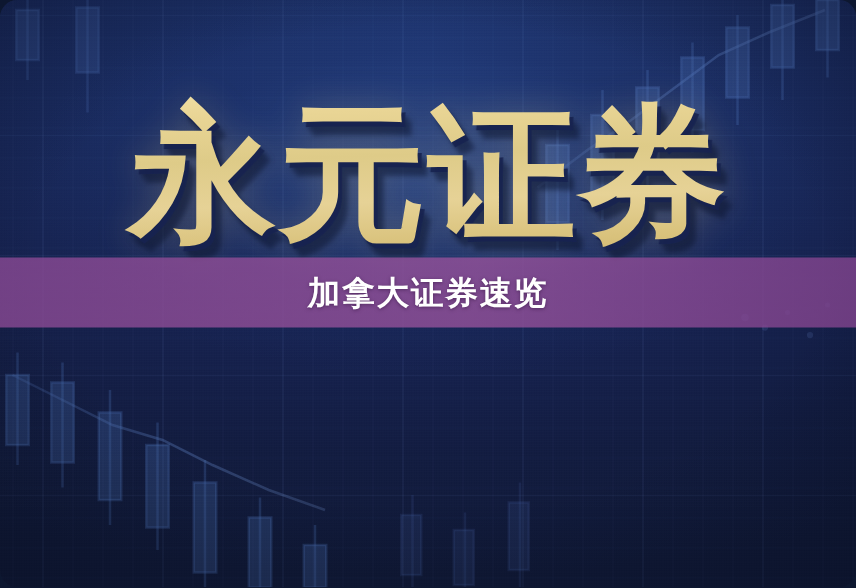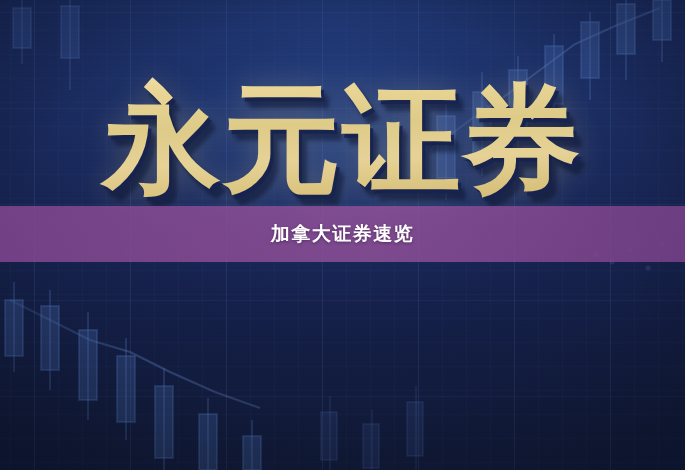--- a/index.html
+++ b/index.html
@@ -11,20 +11,21 @@
     font-family: "Liberation Sans", "DejaVu Sans", sans-serif;
   }
 
   .banner {
     position: relative;
     width: 685px;
     height: 470px;
     overflow: hidden;
     background:
       radial-gradient(ellipse 120% 90% at 50% 8%, #1e3570 0%, #1a2c60 32%, #16224f 58%, #121c40 78%, #101936 100%);
+    border-radius: 14px;
   }
 
   
   .grid-layer {
     position: absolute;
     inset: 0;
     background-image:
       linear-gradient(to right, rgba(120,160,225,0.085) 1px, transparent 1px),
       linear-gradient(to bottom, rgba(120,160,225,0.065) 1px, transparent 1px);
     background-size: 96px 96px;
@@ -119,21 +120,21 @@
         rgba(139,74,149,0.80) 80%,
         rgba(130,68,142,0.80) 100%);
     display: flex;
     align-items: center;
     justify-content: center;
     z-index: 6;
   }
   .band-text {
     font-family: "DejaVu Sans", "Liberation Sans", sans-serif;
     font-weight: bold;
-    font-size: 19px;
+    font-size: 26px;
     letter-spacing: 1.5px;
     color: #ffffff;
     white-space: nowrap;
     text-shadow: 0 1px 3px rgba(50,18,60,0.55);
   }
 </style>
 </head>
 <body>
 
 <div class="banner">

